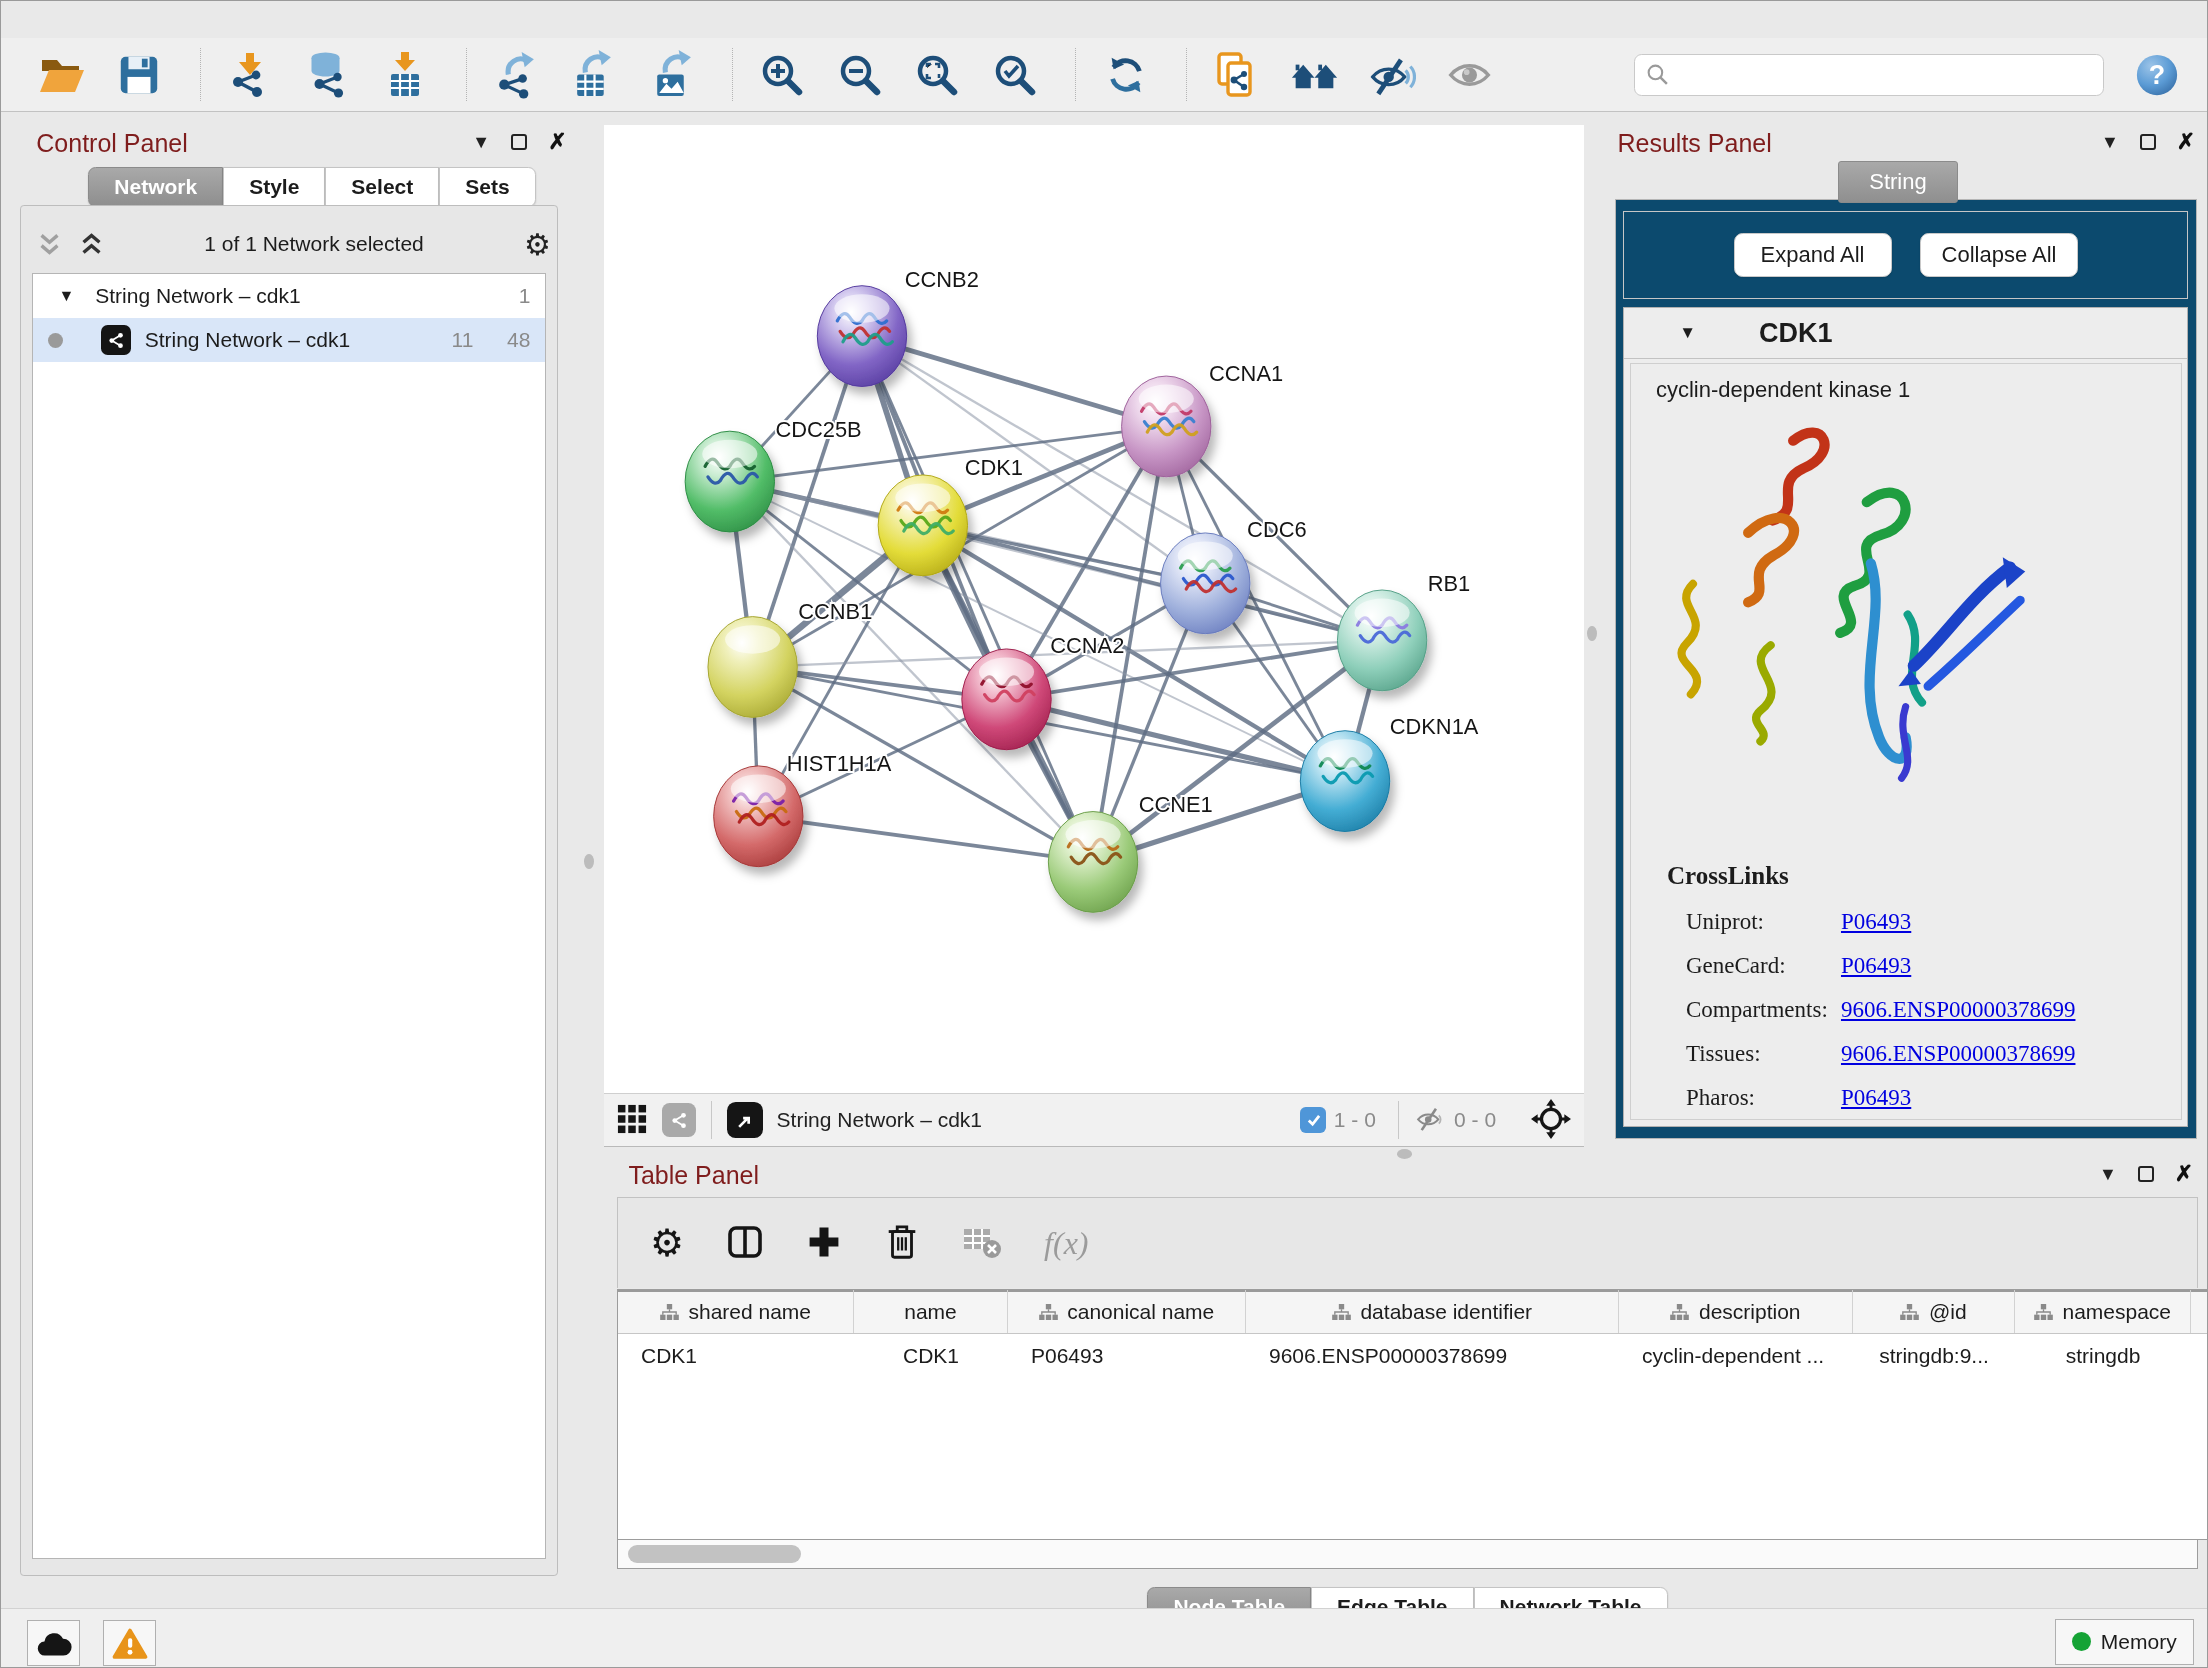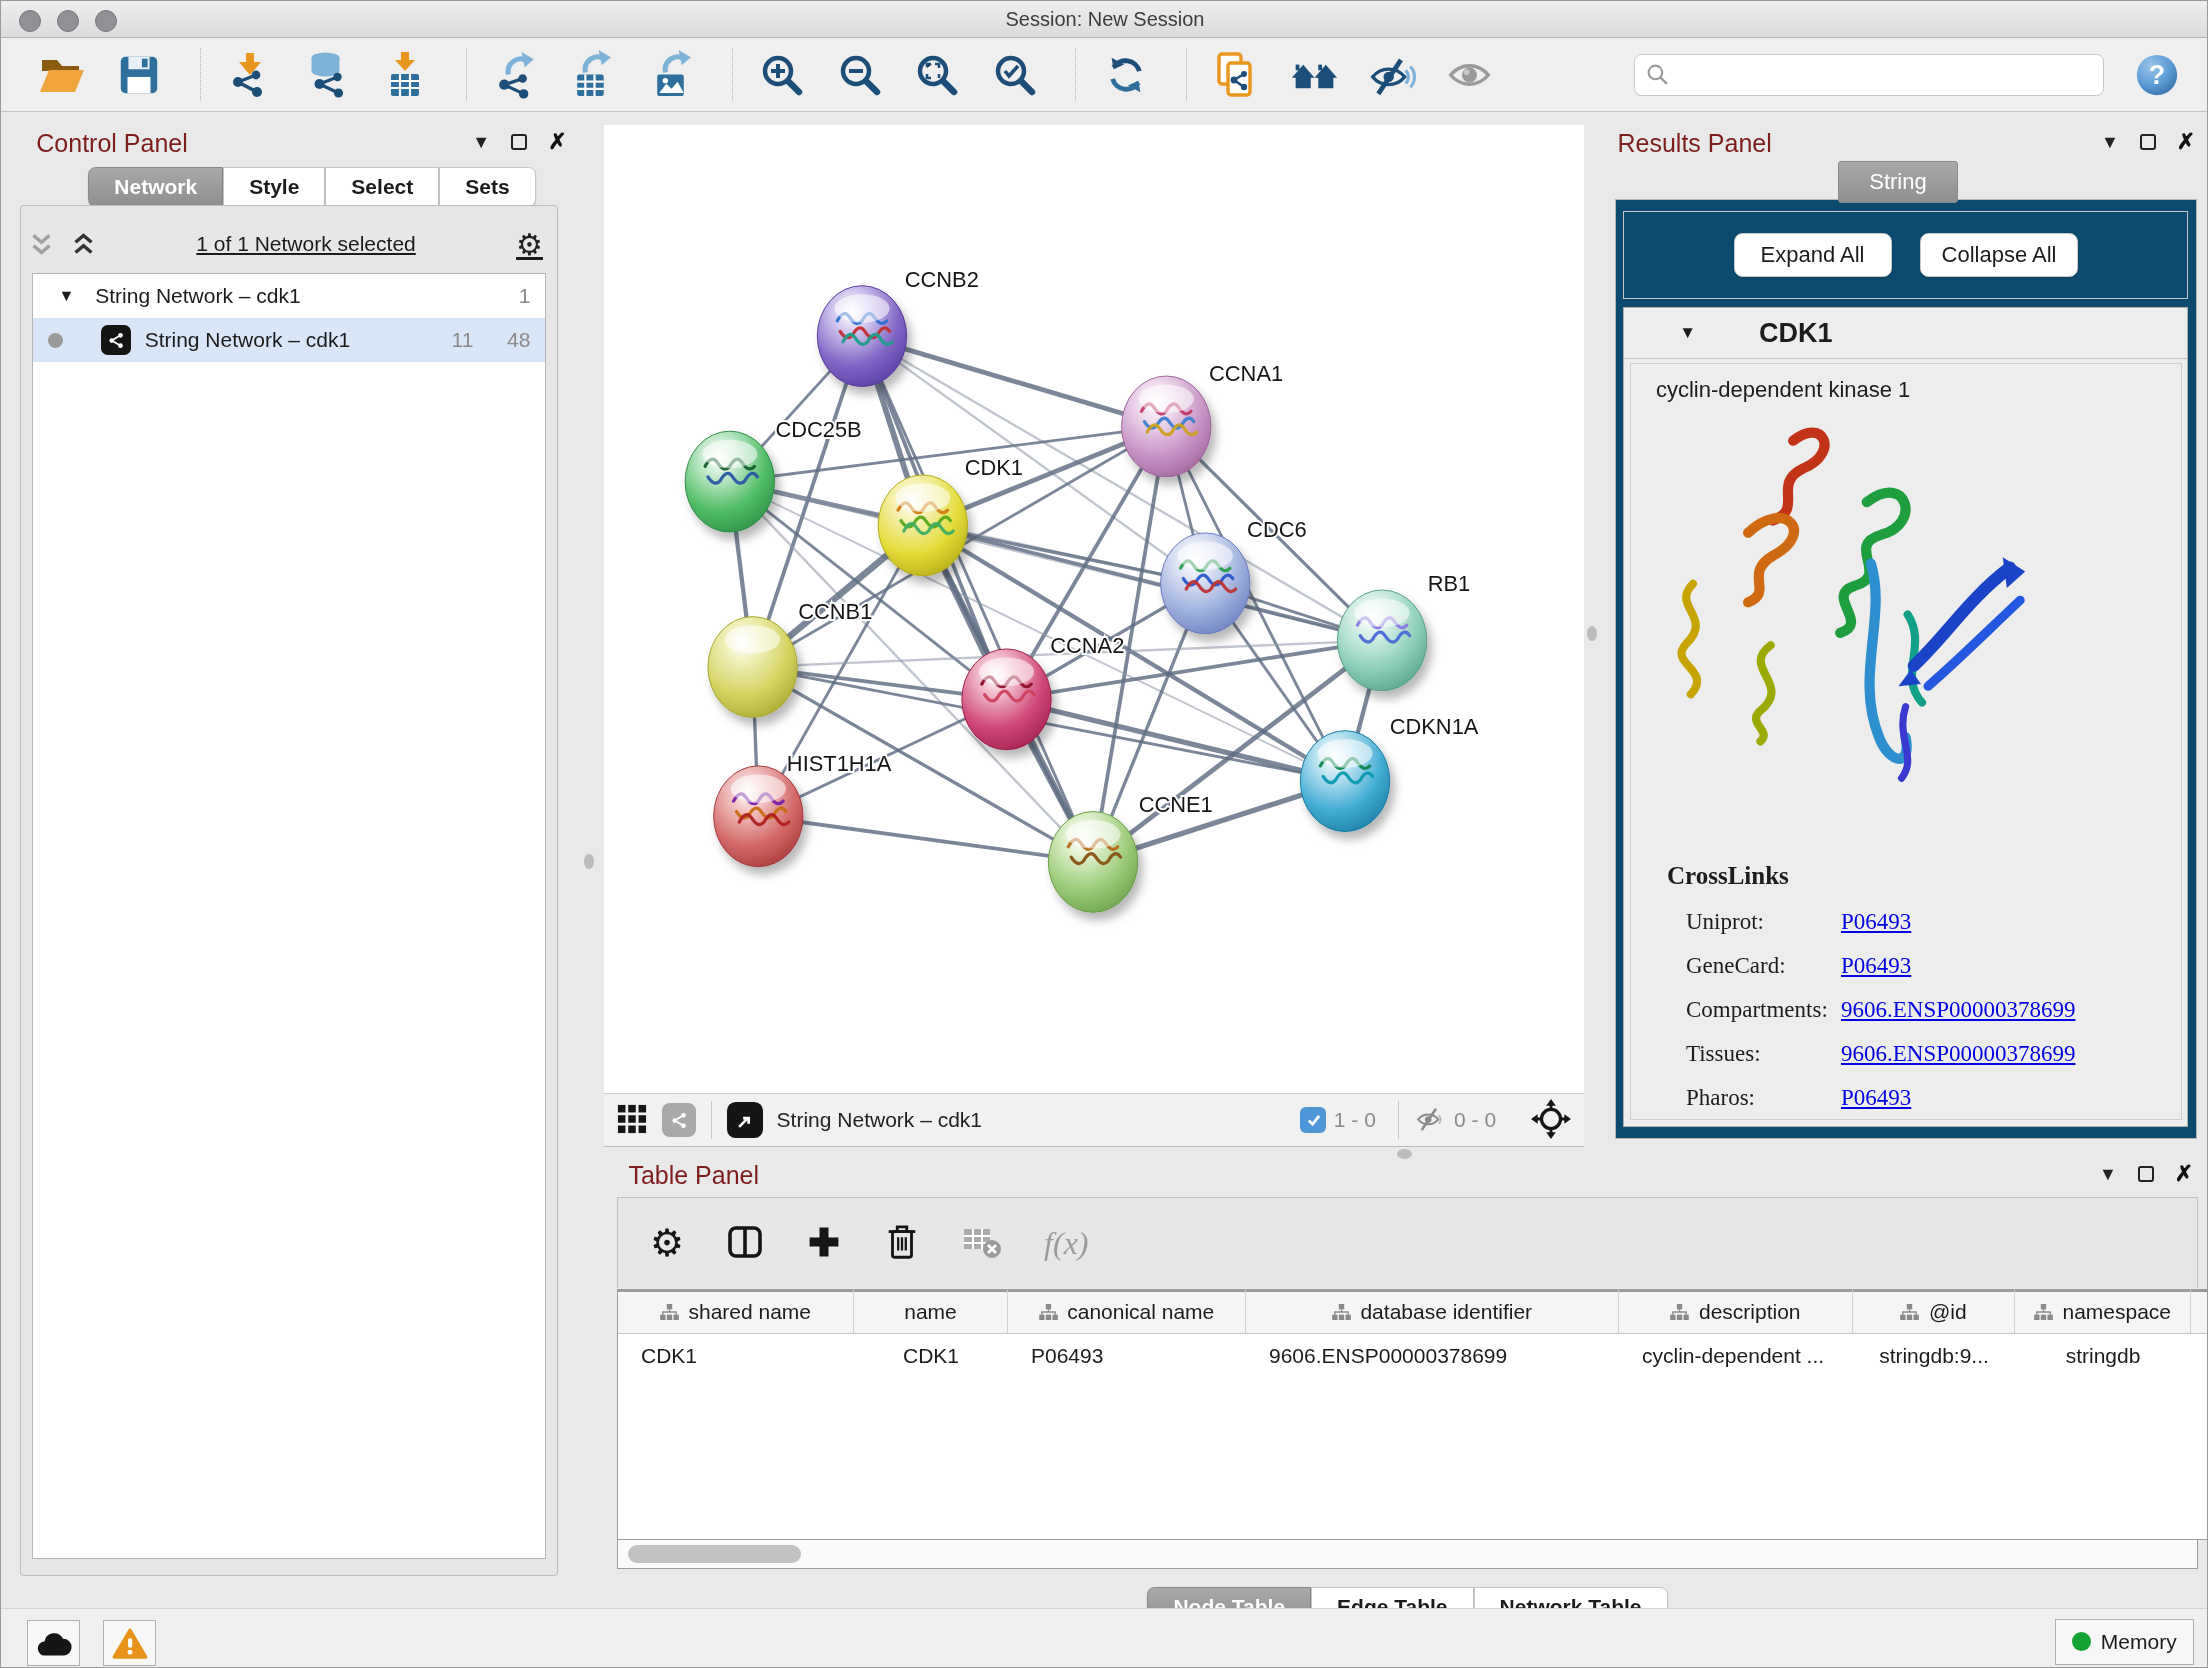--- a/index.html
+++ b/index.html
@@ -30,21 +30,21 @@
   
   .seg{display:flex;font-weight:bold;}
   .seg .tab{height:40px;padding:0 25px;background:#fff;border:1px solid #c4c4c4;display:flex;align-items:center;font-size:21px;box-shadow:0 1px 1.9px rgba(0,0,0,.15);}
   .seg .tab:first-child{border-radius:7.6px 0 0 7.6px;}
   .seg .tab:last-child{border-radius:0 7.6px 7.6px 0;}
   .seg .tab.sel{background:linear-gradient(#a9a9a9,#8e8e8e);color:#fff;border-color:#8b8b8b;}
 
   
   .ctrlpanel{position:absolute;left:13.3px;top:124px;width:550px;height:1453px;}
   .cp-box{position:absolute;left:5.7px;top:80px;width:538px;height:1371px;background:#e7e7e7;border:1px solid #bdbdbd;border-radius:3.8px;}
-  .cp-selrow{position:absolute;left:8px;top:17px;width:514px;height:42px;display:flex;align-items:center;text-decoration:underline;}
+  .cp-selrow{position:absolute;left:16px;top:17px;width:514px;height:42px;display:flex;align-items:center;}
   .cp-list{position:absolute;left:11.4px;top:67px;width:514px;height:1286px;background:#fff;border:1px solid #b5b5b5;}
   .tree-row{height:44px;display:flex;align-items:center;font-size:21px;position:relative;}
   .tree-row .rnum{position:absolute;right:15px;color:#8a8a8a;}
   .tree-row.selrow{background:#d9e6f8;}
   .stringicon{width:30px;height:30px;border-radius:6.7px;background:#141414;display:flex;align-items:center;justify-content:center;}
 
   
   .netcanvas{position:absolute;left:603px;top:124px;width:980px;height:968px;background:#fff;}
   .viewbar{position:absolute;left:603px;top:1092px;width:980px;height:54px;background:#f1f1f1;border-top:1px solid #cfcfcf;border-bottom:1.9px solid #b9b9b9;display:flex;align-items:center;padding:0 13.3px;}
   .vb-sep{width:0;height:38px;border-left:1px solid #c8c8c8;margin:0 15px;}
@@ -88,26 +88,20 @@
   .mem-dot{width:19px;height:19px;border-radius:50%;background:#15a335;}
 
   .split-dot{position:absolute;width:9.5px;height:15px;border-radius:50%;background:#bcbcbc;}
   .chev svg{display:block;}
 </style>
 </head>
 <body>
 
 <div class="window">
 
-  <div class="titlebar">
-    <span class="tl" style="left:18px"></span>
-    <span class="tl" style="left:56px"></span>
-    <span class="tl" style="left:94px"></span>
-    <div class="titletext">Session: New Session</div>
-  </div>
 
   <div class="toolbar">
     <span class="tb-btn">
         <svg width="48" height="48" viewBox="0 0 48 48">
           <path d="M4 9h15l5 6h17v5H4z" fill="#8a5a10"></path>
           <path d="M2 41 L11 19 h35 L37 41z" fill="#f0a43c"></path>
         </svg>
       </span>
     <span class="tb-btn">
         <svg width="46" height="46" viewBox="0 0 48 48">

